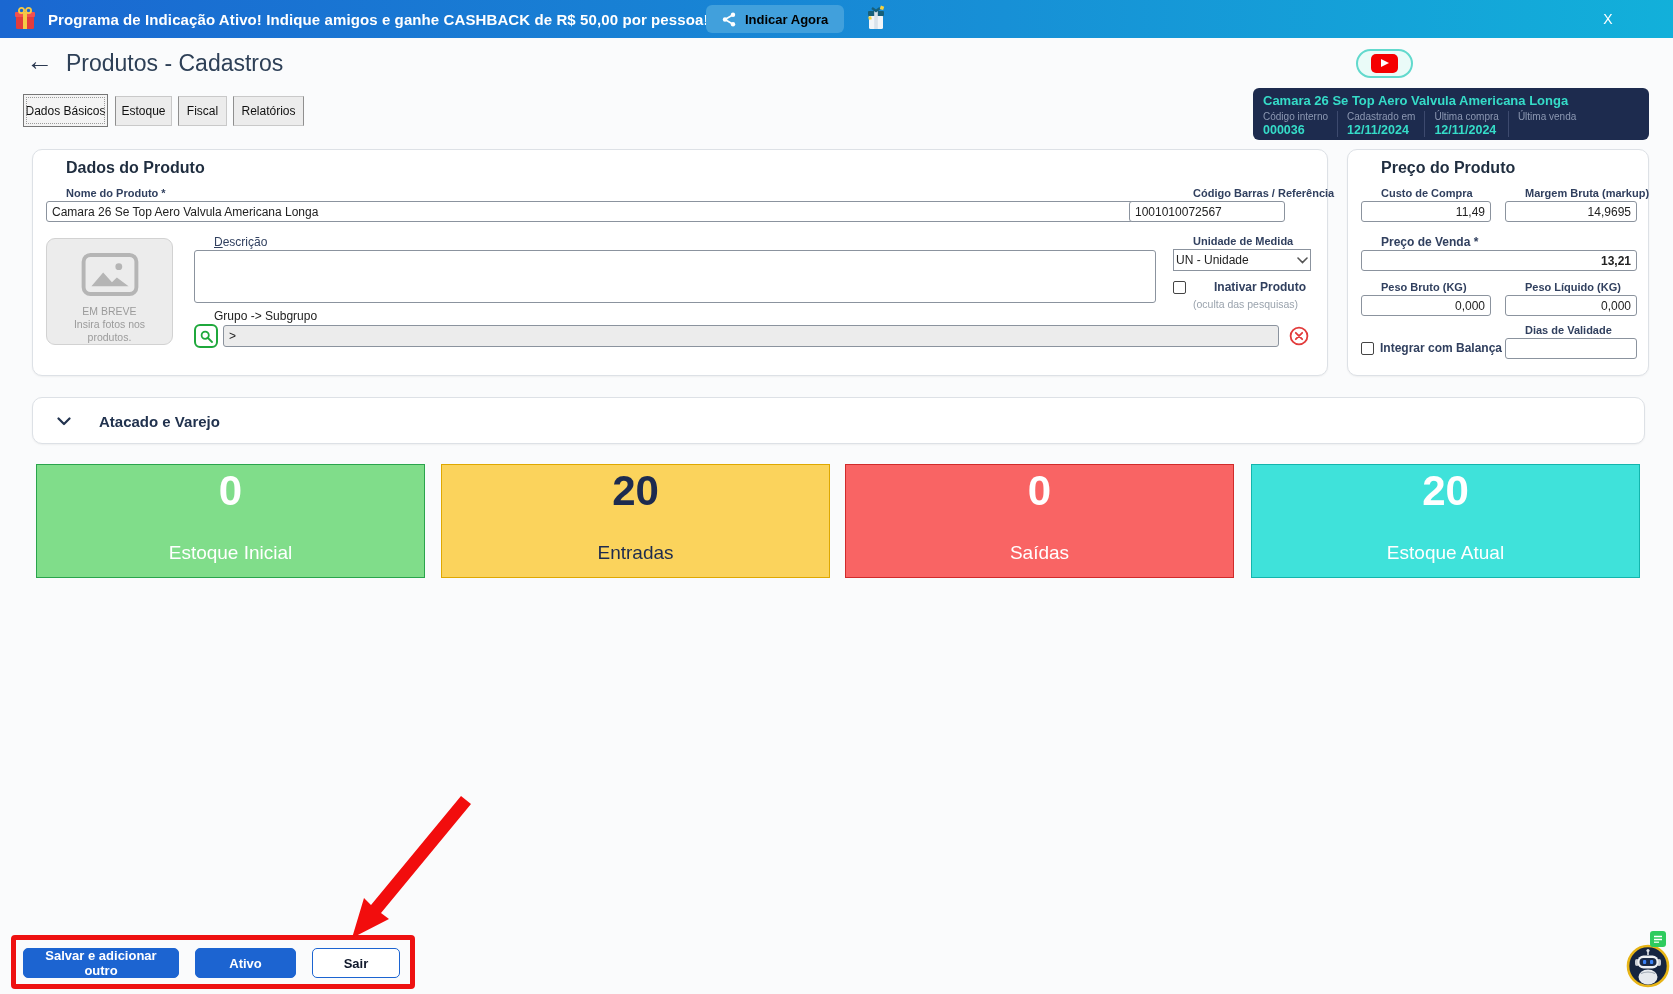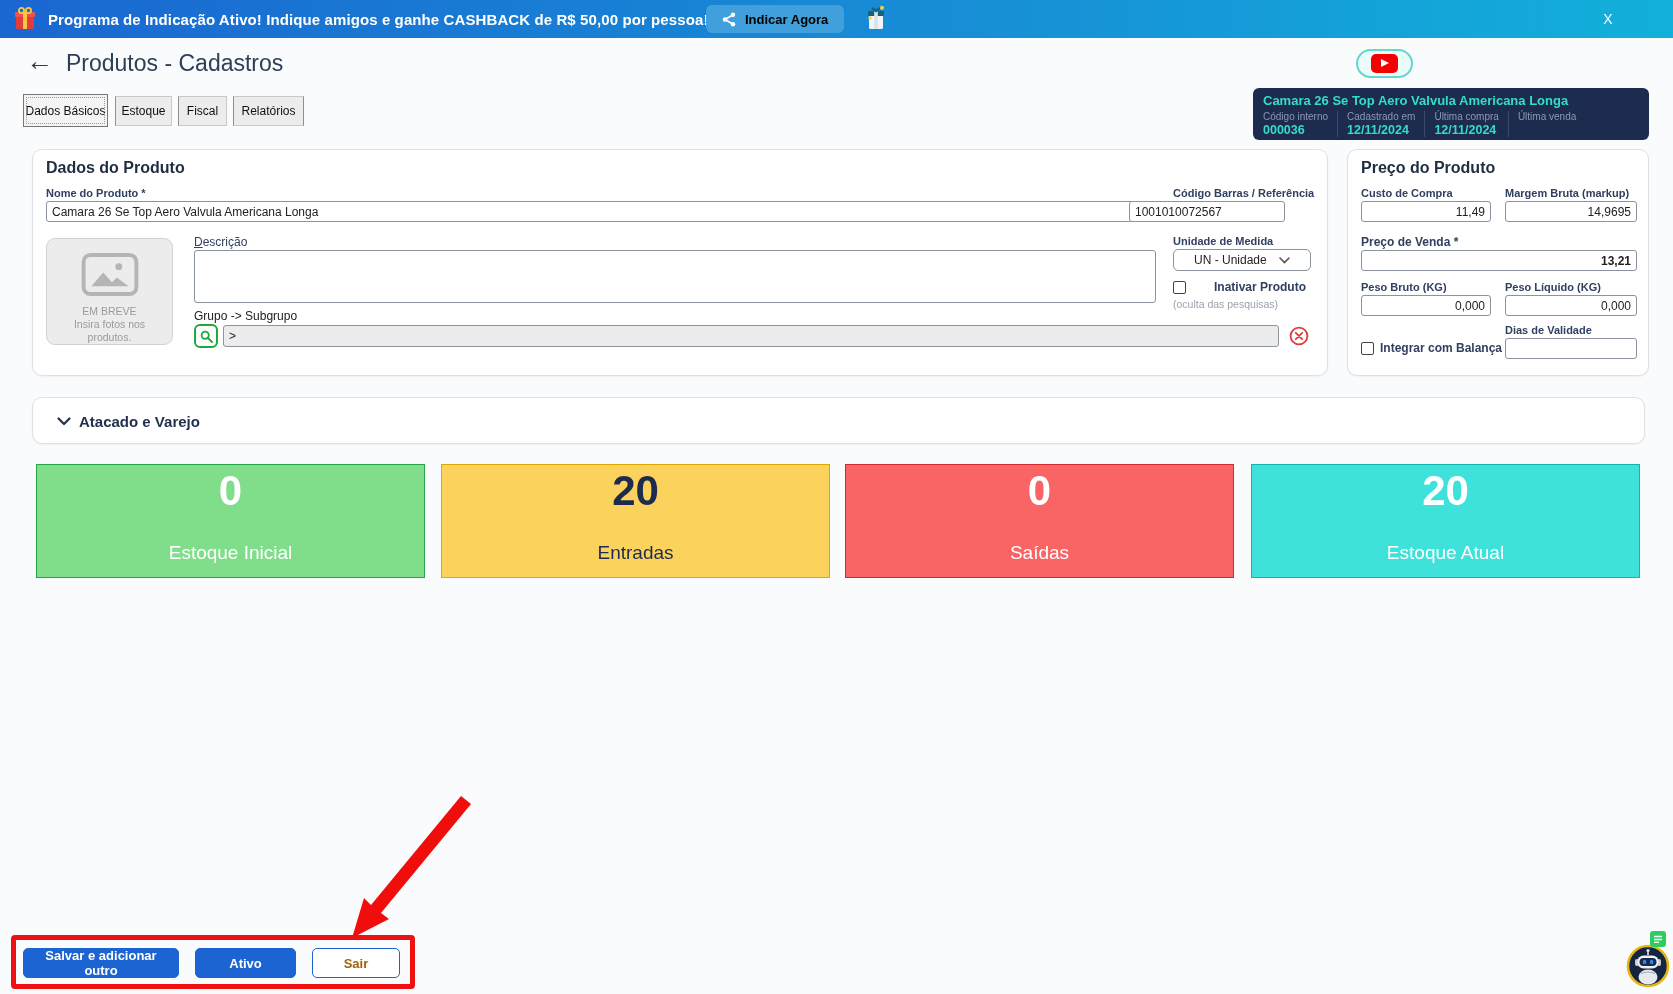--- a/index.html
+++ b/index.html
@@ -1,17 +1,17 @@
 <!DOCTYPE html>
 <html><head>
 <meta charset="utf-8">
 <style>
   html,body{margin:0;padding:0;background:#fafbfc;font-family:"Liberation Sans",sans-serif;}
   #app{position:relative;width:1673px;height:994px;overflow:hidden;background:#fafbfc;}
-  .abs{position:absolute;}
+  .abs{position:absolute;margin-left:20px;}
 
   
   .banner{position:absolute;left:0;top:0;width:1673px;height:38px;
     background:linear-gradient(90deg,#1a67d1 0%,#1790d6 60%,#12b0da 100%);
     display:flex;align-items:center;color:#fff;}
   .banner-text{font-size:15px;font-weight:bold;margin-left:12px;letter-spacing:.1px;}
   .cta-btn{position:absolute;left:706px;top:5px;height:28px;padding:0 16px;background:#41a0dc;
     border:none;border-radius:6px;color:#000000;font-weight:bold;font-size:13px;
     display:flex;align-items:center;gap:9px;cursor:pointer;font-family:inherit;}
   .banner-close{position:absolute;left:1598px;top:9px;width:20px;height:20px;color:#fff;
@@ -50,22 +50,22 @@
   .section-title{font-size:16px;font-weight:bold;color:#1f2d3f;}
   .flabel{font-size:11px;font-weight:bold;color:#31405f;white-space:nowrap;}
   .fhint{font-size:10.5px;color:#9aa3ad;}
   .tinput{position:absolute;border:1px solid #8b939e;border-radius:3px;background:#fff;color:#222;
     font-size:12px;padding:0 5px;box-sizing:border-box;font-family:inherit;}
   .tinput.num{text-align:right;}
   .tinput.gray{background:#ececec;}
   .checkbox{width:13px;height:13px;border:1.5px solid #444;border-radius:2px;background:#fff;display:inline-block;
     box-sizing:border-box;flex:0 0 auto;cursor:pointer;}
   .cbrow{position:absolute;display:flex;align-items:center;gap:6px;}
-  .select-box{position:absolute;border:1px solid #8b939e;border-radius:5px;background:#fff;color:#222;font-size:12px;
-    display:flex;align-items:center;justify-content:space-between;padding:0 20px;box-sizing:border-box;cursor:pointer;}
+  .select-box{position:absolute;border:1px solid #8b939e;border-radius:0;background:#fff;color:#222;font-size:12px;
+    display:flex;align-items:center;justify-content:space-between;padding:0 2px;box-sizing:border-box;cursor:pointer;}
 
   
   .photo-box{position:absolute;left:13px;top:88px;width:127px;height:107px;background:#ececec;
     border:1px solid #d2d2d2;border-radius:9px;display:flex;flex-direction:column;align-items:center;
     justify-content:flex-start;padding-top:14px;box-sizing:border-box;cursor:pointer;}
   .photo-hint{font-size:10.5px;color:#9b9b9b;text-align:center;line-height:13px;margin-top:9px;}
 
   
   .search-btn{position:absolute;width:24px;height:24px;border:2px solid #1fa83c;border-radius:6px;background:#fff;
     display:flex;align-items:center;justify-content:center;cursor:pointer;box-sizing:border-box;}
@@ -77,21 +77,21 @@
   
   .stat{position:absolute;top:464px;width:389px;height:114px;display:flex;flex-direction:column;align-items:center;
     justify-content:space-between;box-sizing:border-box;padding:2px 0 13px;}
   .stat-value{font-size:42px;font-weight:bold;line-height:1.15;}
   .stat-label{font-size:19px;}
 
   
   .btn{position:absolute;top:948px;height:30px;border-radius:5px;font-size:13px;font-weight:bold;cursor:pointer;
     display:flex;align-items:center;justify-content:center;box-sizing:border-box;font-family:inherit;}
   .btn.primary{background:#1c64d1;border:1px solid #1c64d1;color:#fff;}
-  .btn.ghost{background:#fff;border:1px solid #1c64d1;color:#a16207;}
+  .btn.ghost{background:#fff;border:1px solid #1c64d1;color:#0f172a;}
   .annotation-box{position:absolute;left:11px;top:935px;width:404px;height:54px;border:5px solid #ee1111;
     border-radius:4px;box-sizing:border-box;pointer-events:none;z-index:40;}
   .arrow-overlay{position:absolute;left:0;top:0;width:1673px;height:994px;pointer-events:none;z-index:41;}
 
   
   .chat-widget{position:absolute;left:1626px;top:944px;width:44px;height:44px;cursor:pointer;}
   .chat-badge{position:absolute;left:1650px;top:931px;width:16px;height:16px;background:#2ecc5e;border-radius:3px;
     display:flex;align-items:center;justify-content:center;}
 </style>
 </head>

